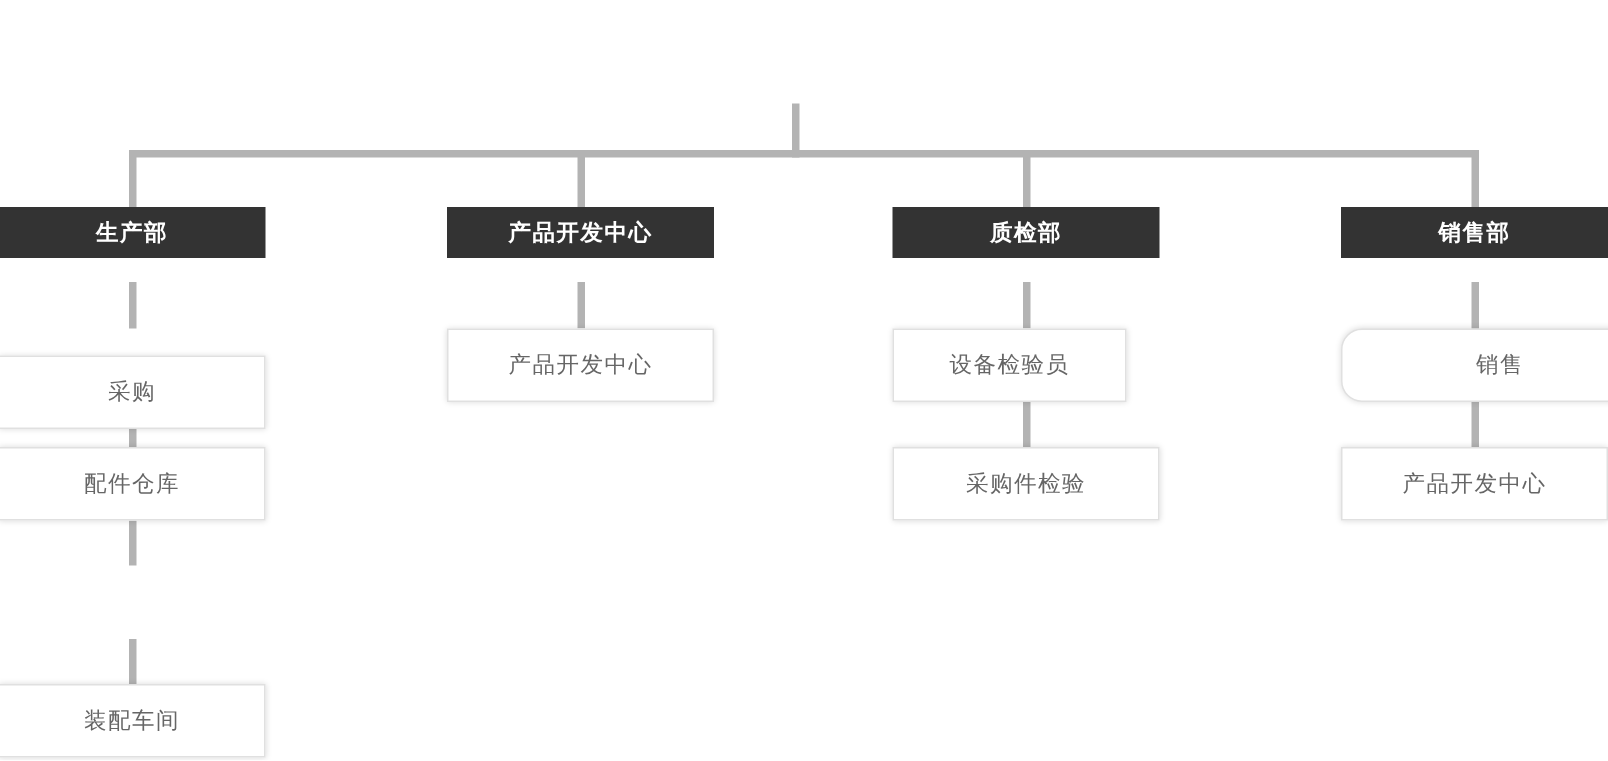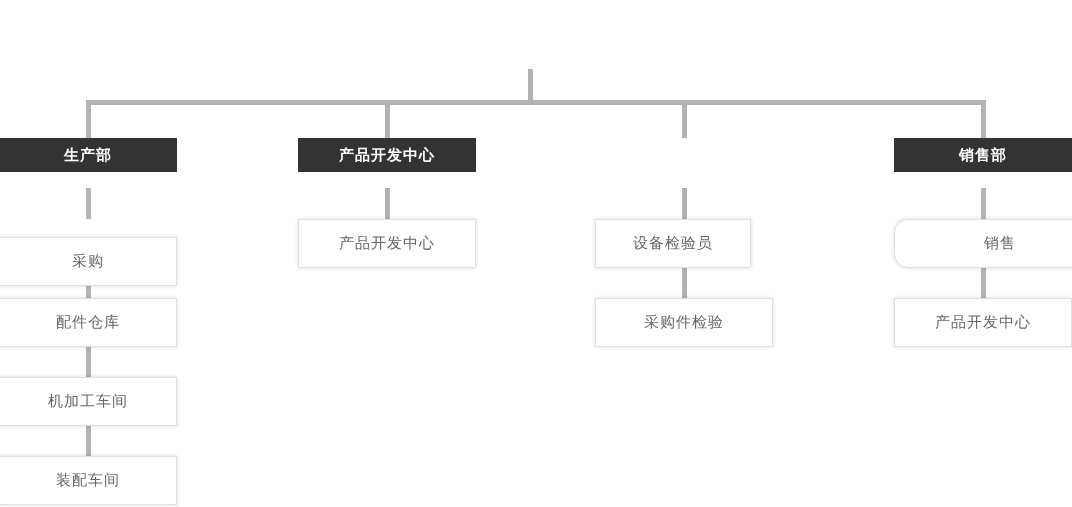--- a/index.html
+++ b/index.html
@@ -64,28 +64,28 @@
 
 <div class="connector" style="left: 528px; top: 69px; width: 5px; height: 36px;"></div>
     <div class="connector" style="left: 86px; top: 100px; width: 900px; height: 5px;"></div>
     <div class="connector" style="left: 86px; top: 100px; width: 5px; height: 38px;"></div>
     <div class="node dept-node" style="left: -1px; width: 178px;">生产部</div>
     <div class="connector" style="left: 86px; top: 188px; width: 5px; height: 31px;"></div>
     <div class="node child-node" style="left: -1px; top: 237px; width: 178px;">采购</div>
     <div class="connector" style="left: 86px; top: 268px; width: 5px; height: 30px;"></div>
     <div class="node child-node" style="left: -1px; top: 298px; width: 178px;">配件仓库</div>
     <div class="connector" style="left: 86px; top: 347px; width: 5px; height: 30px;"></div>
-    <div class="node child-node" style="left: -1px; top: 377px; width: 178px;">机加工车间</div>
     <div class="connector" style="left: 86px; top: 426px; width: 5px; height: 30px;"></div>
     <div class="node child-node" style="left: -1px; top: 456px; width: 178px;">装配车间</div>
     <div class="connector" style="left: 385px; top: 100px; width: 5px; height: 38px;"></div>
     <div class="node dept-node" style="left: 298px; width: 178px;">产品开发中心</div>
     <div class="connector" style="left: 385px; top: 188px; width: 5px; height: 31px;"></div>
     <div class="node child-node" style="left: 298px; top: 219px; width: 178px;">产品开发中心</div>
     <div class="connector" style="left: 682px; top: 100px; width: 5px; height: 38px;"></div>
+    <div class="node dept-node" style="left: 595px; width: 178px;">质检部</div>
     <div class="connector" style="left: 682px; top: 188px; width: 5px; height: 31px;"></div>
     <div class="node child-node" style="left: 595px; top: 219px; width: 156px;">设备检验员</div>
     <div class="connector" style="left: 682px; top: 268px; width: 5px; height: 30px;"></div>
     <div class="node child-node" style="left: 595px; top: 298px; width: 178px;">采购件检验</div>
     <div class="connector" style="left: 981px; top: 100px; width: 5px; height: 38px;"></div>
     <div class="node dept-node" style="left: 894px; width: 178px;">销售部</div>
     <div class="connector" style="left: 981px; top: 188px; width: 5px; height: 31px;"></div>
     <div class="node child-node" style="left: 894px; top: 219px; width: 212px; border-radius: 14px;">销售</div>
     <div class="connector" style="left: 981px; top: 268px; width: 5px; height: 30px;"></div>
     <div class="node child-node" style="left: 894px; top: 298px; width: 178px;">产品开发中心</div>

